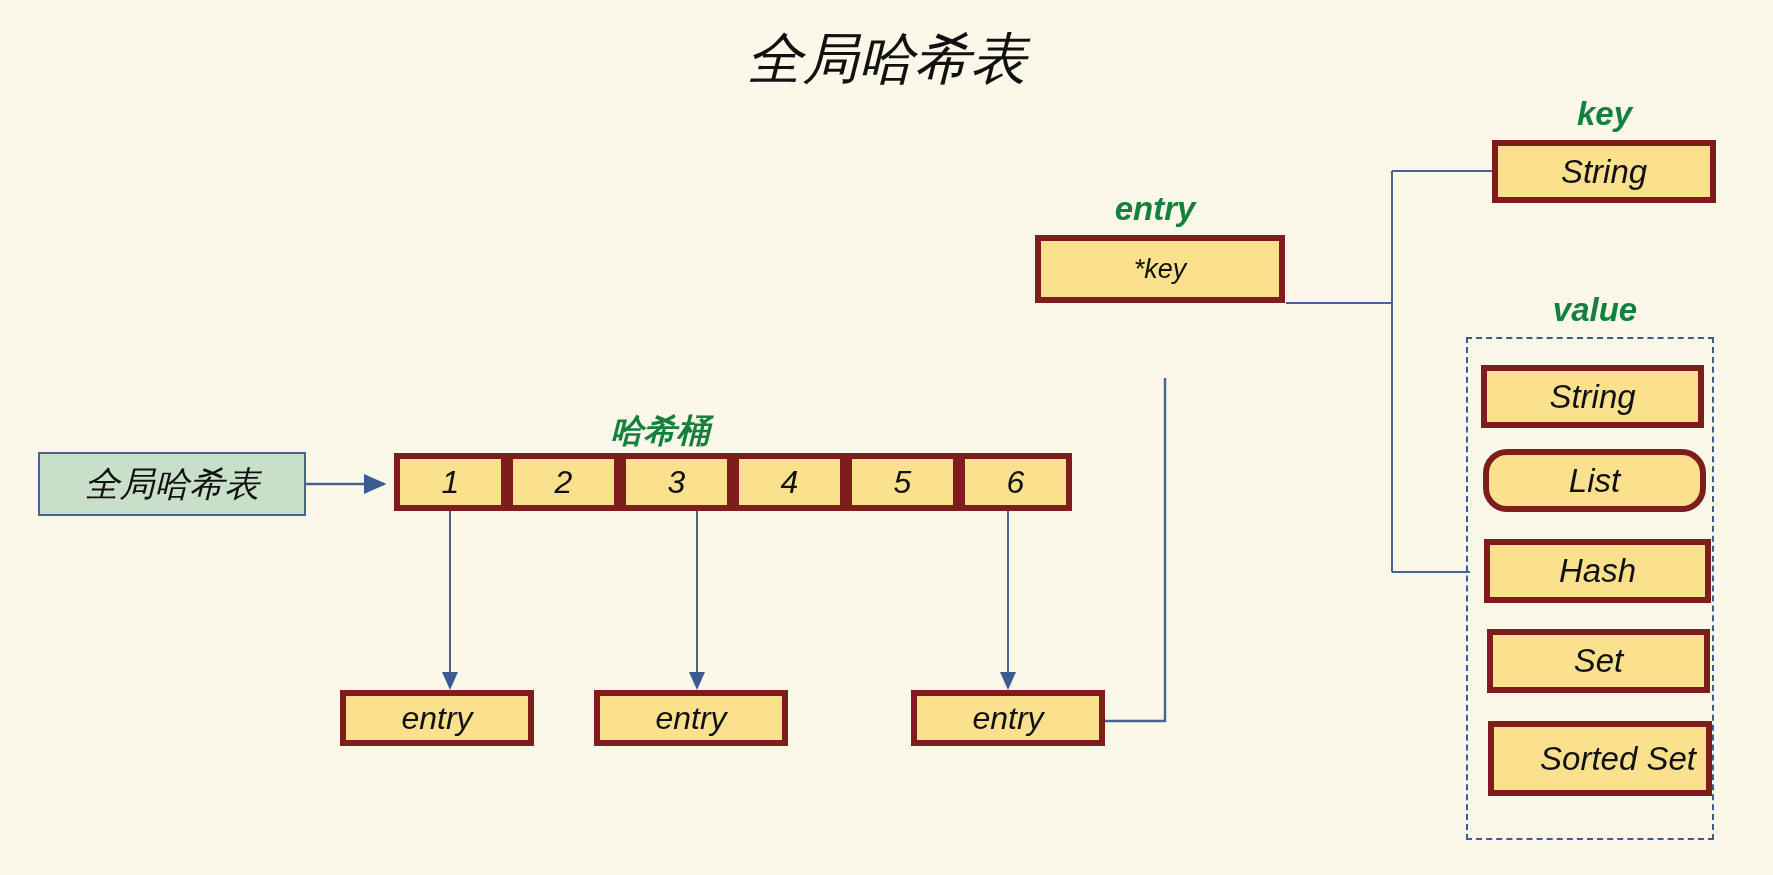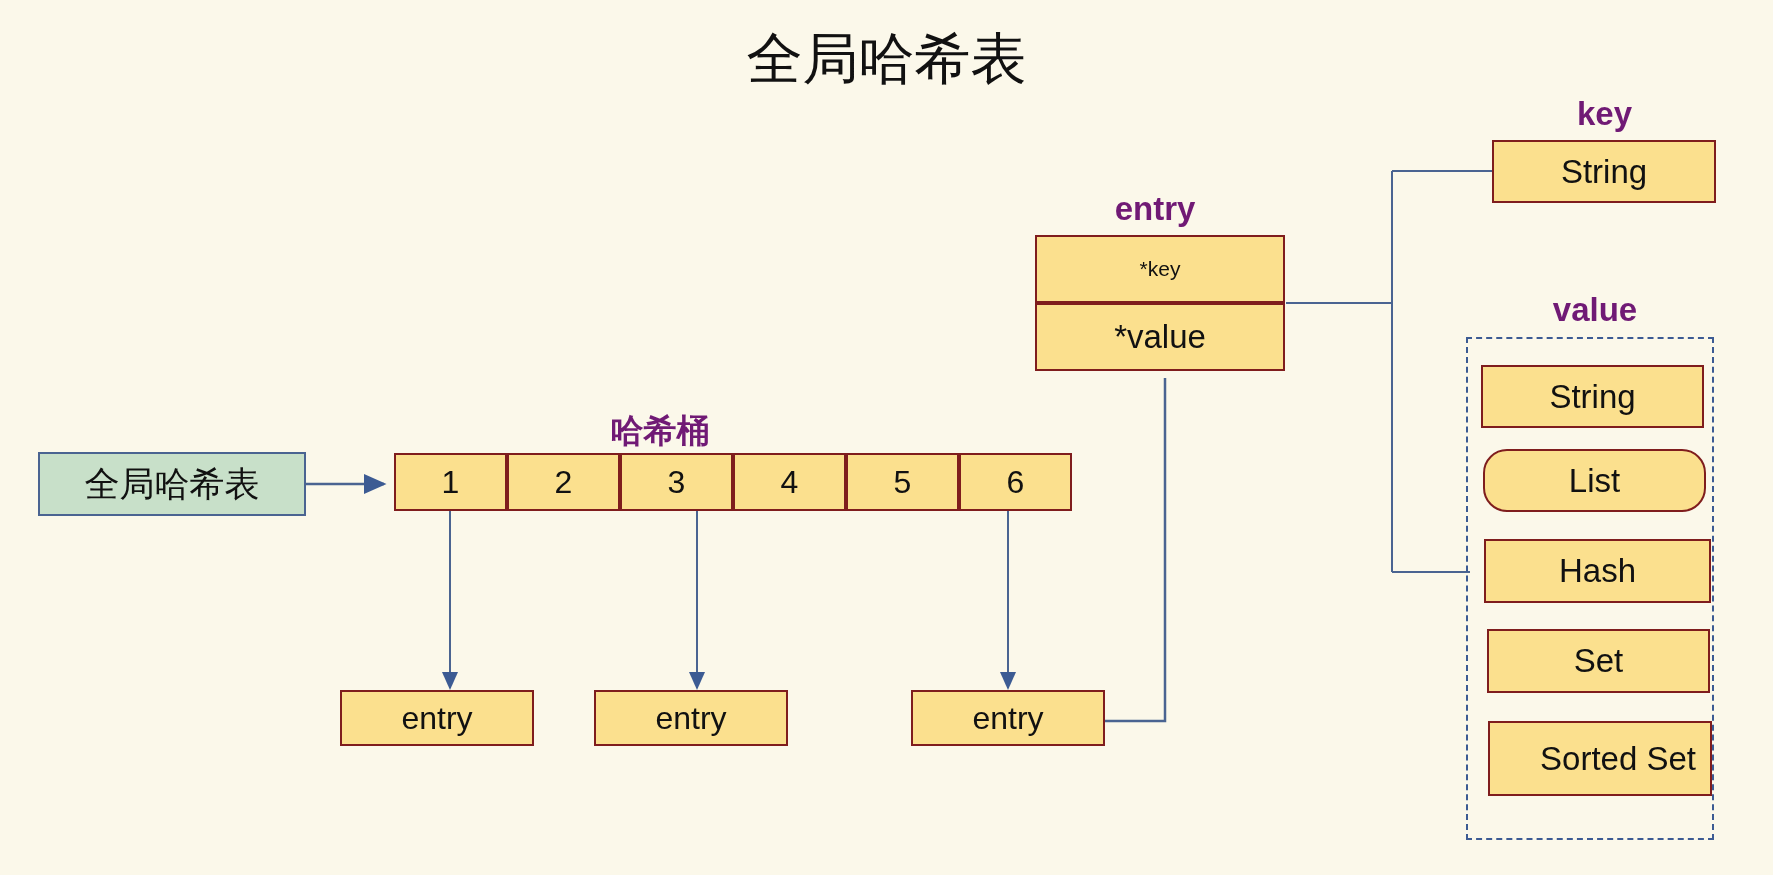--- a/index.html
+++ b/index.html
@@ -7,49 +7,50 @@
     padding: 0;
     background: #FBF8EA;
   }
   #stage {
     position: relative;
     width: 1773px;
     height: 875px;
     background: #FBF8EA;
     font-family: "Liberation Sans", "DejaVu Sans", sans-serif;
     overflow: hidden;
+    font-style: italic;
   }
   #edges {
     position: absolute;
     left: 0; top: 0;
     width: 1773px;
     height: 875px;
     pointer-events: none;
   }
   .node {
     position: absolute;
     box-sizing: border-box;
     display: flex;
     align-items: center;
     justify-content: center;
     color: #111111;
     z-index: 2;
   }
   .box {
     background: #FBE08E;
-    border: 2px solid #7f1d1d;
+    border: 6px solid #7f1d1d;
   }
   .greenbox {
     background: #C8E0C9;
     border: 2px solid #4A6491;
   }
   .caption {
     position: absolute;
     font-weight: bold;
-    color: #701a75;
+    color: #15803d;
     text-align: center;
     z-index: 3;
     white-space: nowrap;
   }
   .title {
     position: absolute;
     color: #111111;
     text-align: center;
     white-space: nowrap;
     z-index: 3;
@@ -139,25 +140,22 @@
   <div class="node box" style="left:594px; top:690px; width:194px; height:56px; font-size:32px;">
     <span>entry</span>
   </div>
   <div class="node box" style="left:911px; top:690px; width:194px; height:56px; font-size:32px;">
     <span>entry</span>
   </div>
 
   <div class="caption" style="left:1035px; top:190px; width:240px; font-size:33px;">
     <span>entry</span>
   </div>
-  <div class="node box" style="left:1035px; top:235px; width:250px; height:68px; font-size:21px;">
+  <div class="node box" style="left:1035px; top:235px; width:250px; height:68px; font-size:27px;">
     <span>*key</span>
-  </div>
-  <div class="node box" style="left:1035px; top:303px; width:250px; height:68px; font-size:33px;">
-    <span>*value</span>
   </div>
 
   <div class="caption" style="left:1492px; top:95px; width:225px; font-size:33px;">
     <span>key</span>
   </div>
   <div class="node box" style="left:1492px; top:140px; width:224px; height:63px; font-size:33px;">
     <span>String</span>
   </div>
 
   <div class="caption" style="left:1470px; top:291px; width:250px; font-size:33px;">

